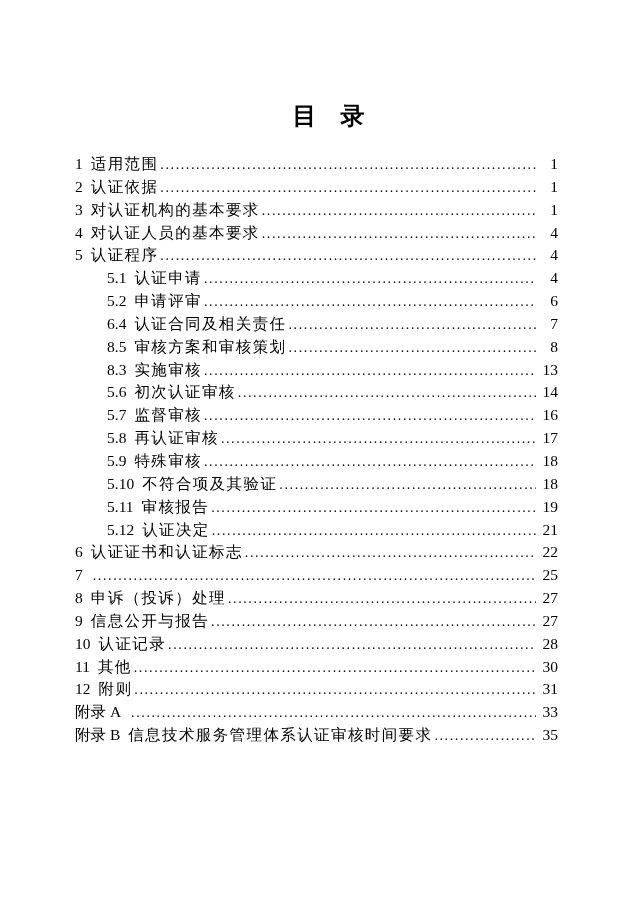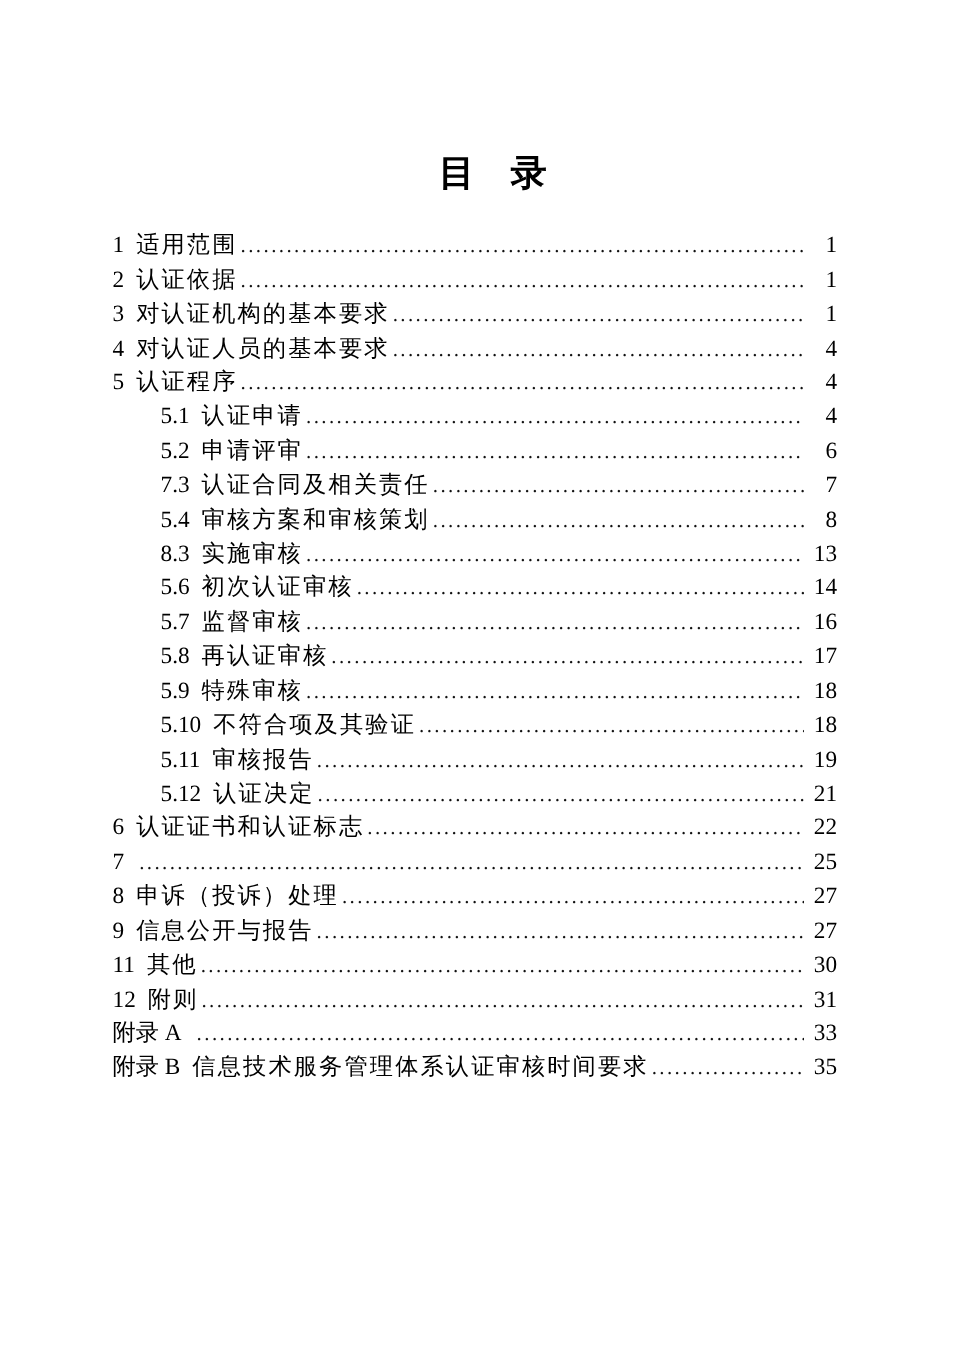--- a/index.html
+++ b/index.html
@@ -116,27 +116,27 @@
     <span class="leader"></span>
     <span class="page-num">4</span>
   </div>
       <div class="row sub">
     <span class="num">5.2</span>
     <span class="label">申请评审</span>
     <span class="leader"></span>
     <span class="page-num">6</span>
   </div>
       <div class="row sub">
-    <span class="num">7.3</span>
+    <span class="num">6.4</span>
     <span class="label">认证合同及相关责任</span>
     <span class="leader"></span>
     <span class="page-num">7</span>
   </div>
       <div class="row sub">
-    <span class="num">5.4</span>
+    <span class="num">8.5</span>
     <span class="label">审核方案和审核策划</span>
     <span class="leader"></span>
     <span class="page-num">8</span>
   </div>
       <div class="row sub">
     <span class="num">8.3</span>
     <span class="label">实施审核</span>
     <span class="leader"></span>
     <span class="page-num">13</span>
   </div>
@@ -197,20 +197,26 @@
     <span class="num">8</span>
     <span class="label">申诉（投诉）处理</span>
     <span class="leader"></span>
     <span class="page-num">27</span>
   </div>
       <div class="row">
     <span class="num">9</span>
     <span class="label">信息公开与报告</span>
     <span class="leader"></span>
     <span class="page-num">27</span>
+  </div>
+      <div class="row">
+    <span class="num">10</span>
+    <span class="label">认证记录</span>
+    <span class="leader"></span>
+    <span class="page-num">28</span>
   </div>
       <div class="row">
     <span class="num">11</span>
     <span class="label">其他</span>
     <span class="leader"></span>
     <span class="page-num">30</span>
   </div>
       <div class="row">
     <span class="num">12</span>
     <span class="label">附则</span>

